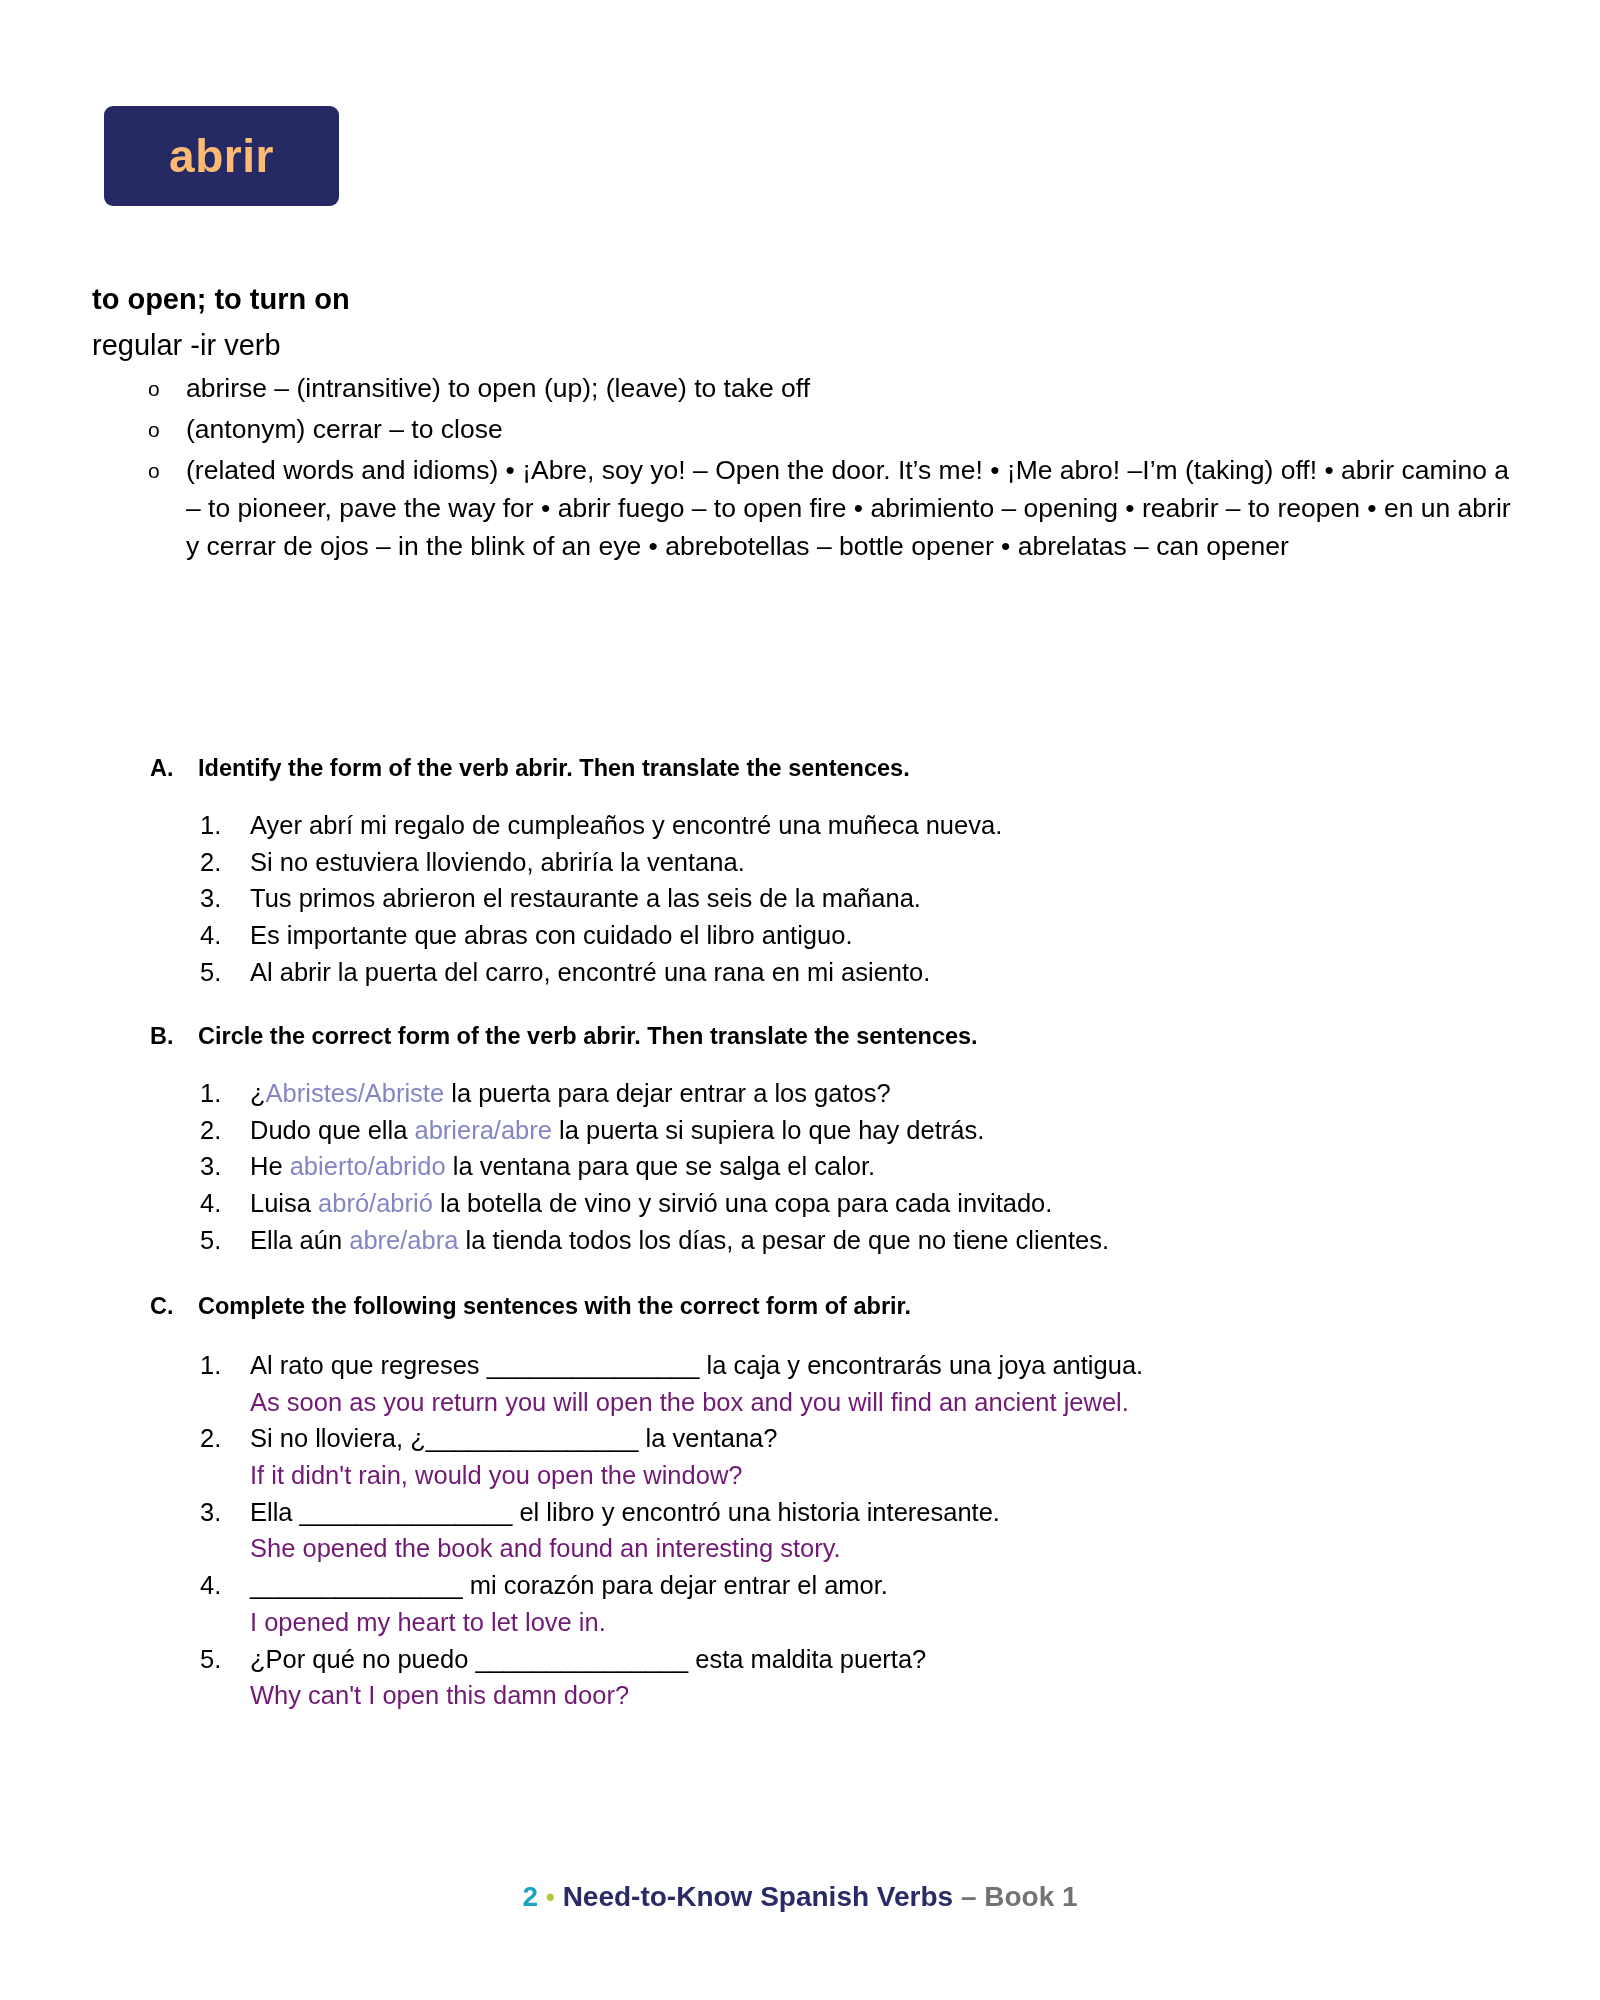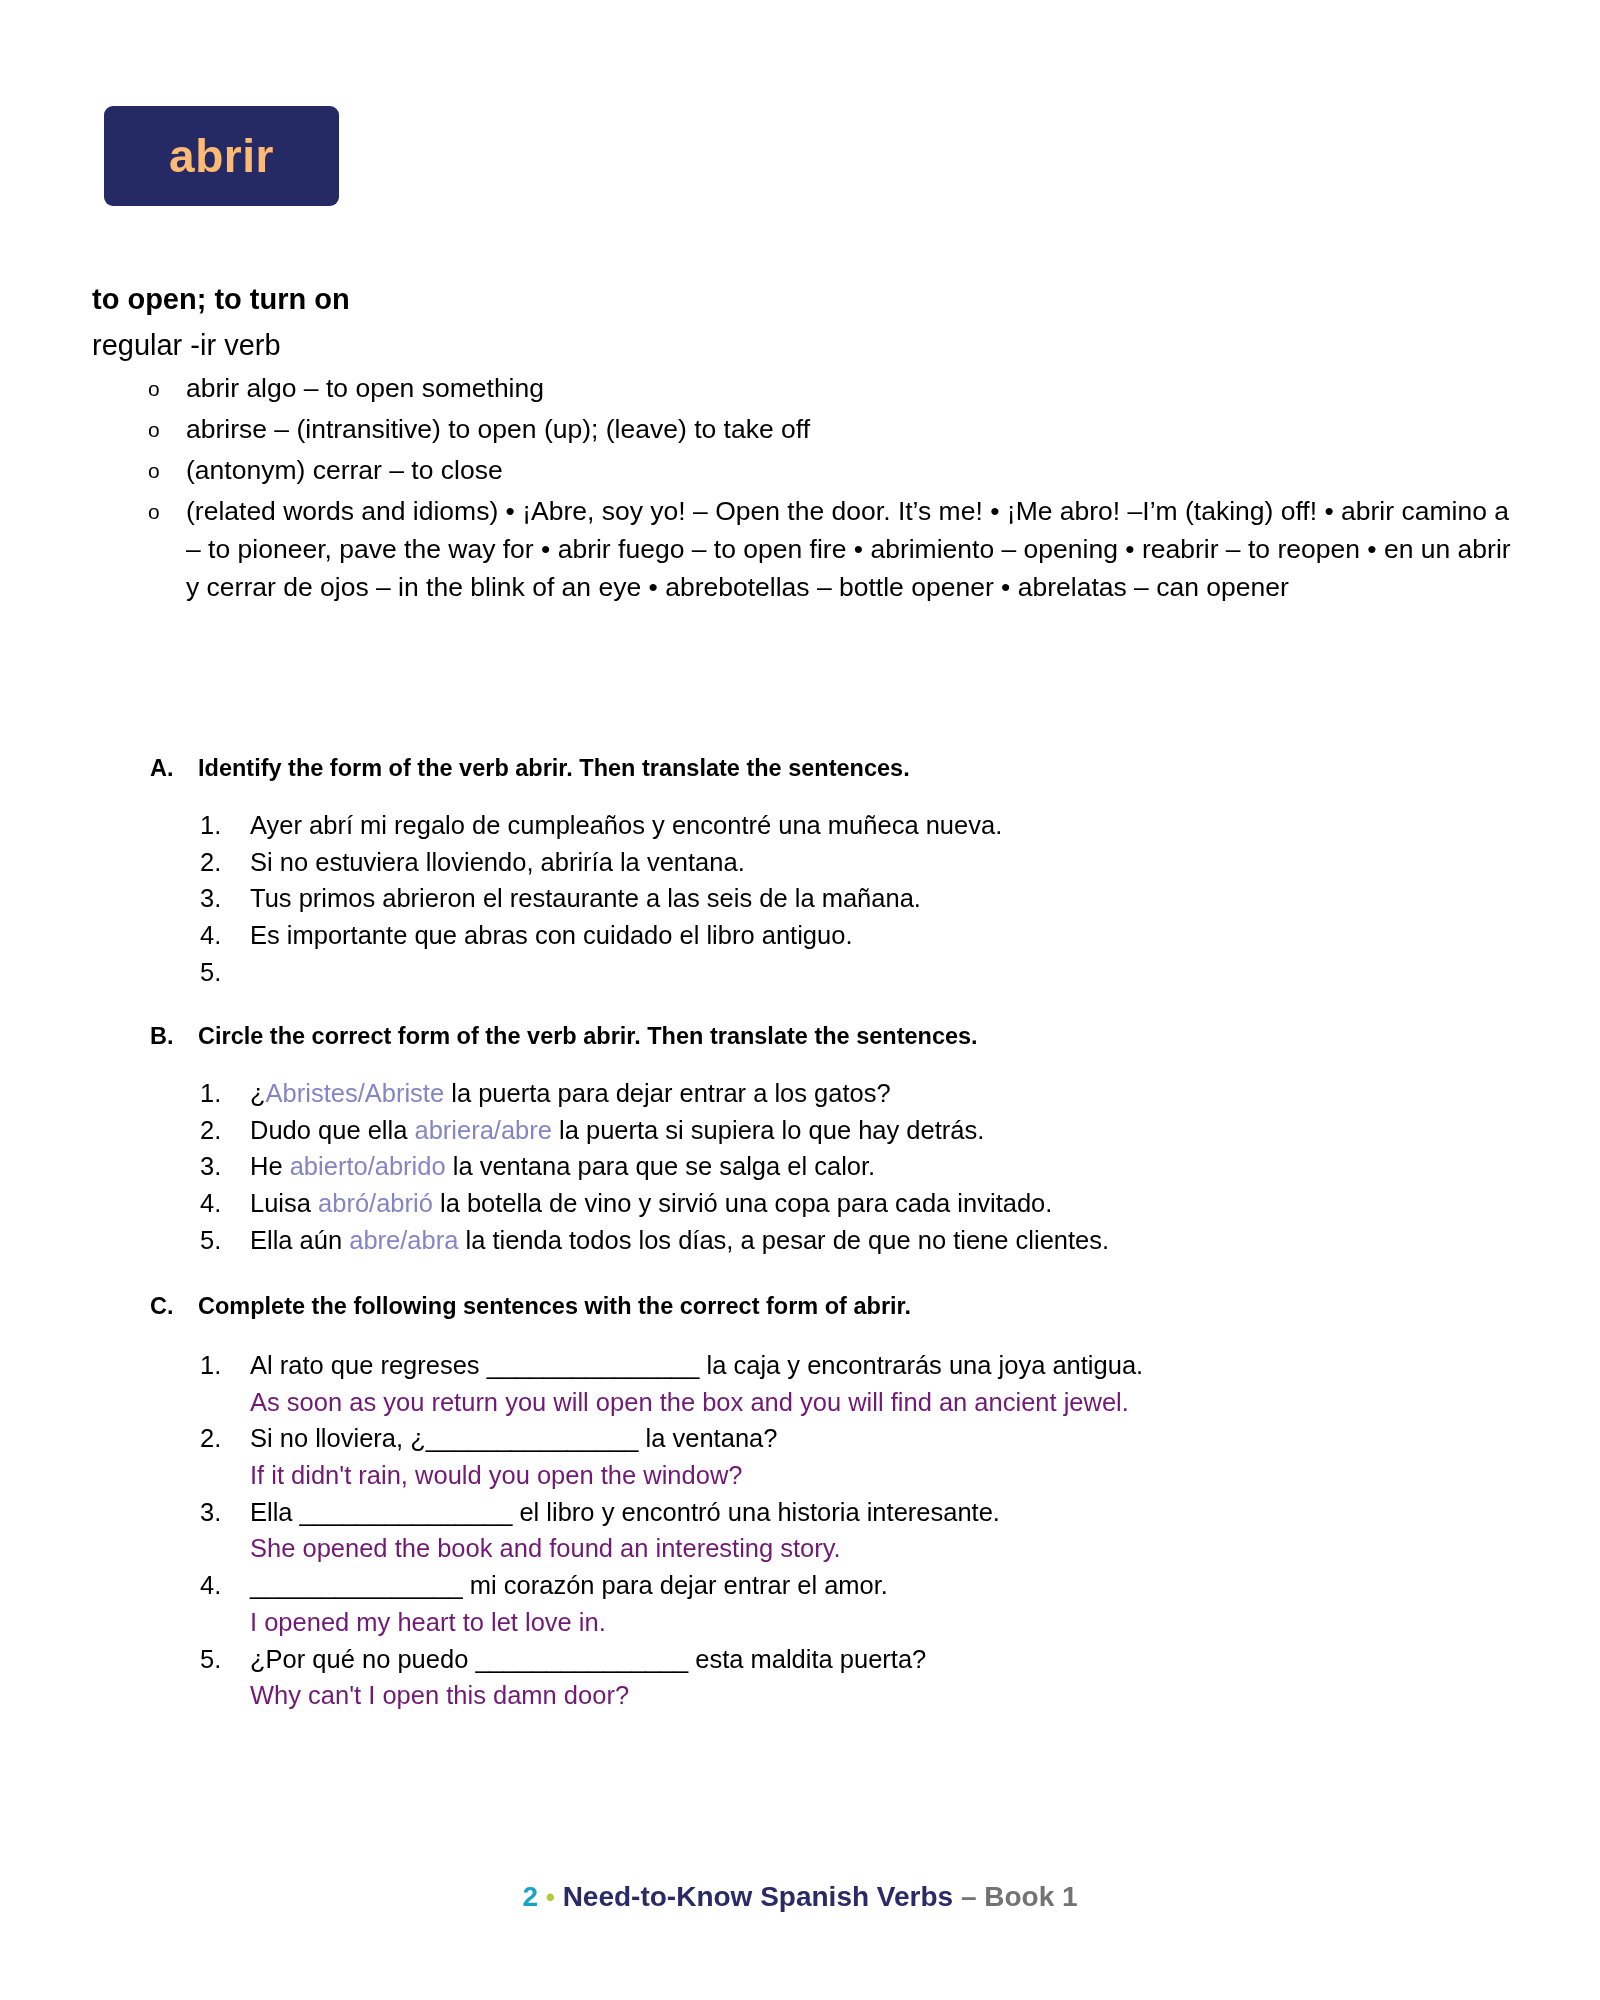--- a/index.html
+++ b/index.html
@@ -156,38 +156,37 @@
 <div class="page">
 
   <div class="verb-badge">
     <span class="verb-badge-label">abrir</span>
   </div>
 
   <div class="defblock">
     <p class="meaning">to open; to turn on</p>
     <p class="verbtype">regular -ir verb</p>
     <ul class="notes">
-      <li>abrir algo – to open something</li>
       <li>abrirse – (intransitive) to open (up); (leave) to take off</li>
       <li>(antonym) cerrar – to close</li>
       <li>(related words and idioms) • ¡Abre, soy yo! – Open the door. It’s me! • ¡Me abro! –I’m (taking) off! • abrir camino a – to pioneer, pave the way for • abrir fuego – to open fire • abrimiento – opening • reabrir – to reopen • en un abrir y cerrar de ojos – in the blink of an eye • abrebotellas – bottle opener • abrelatas – can opener</li>
     </ul>
   </div>
 
   <div class="section" style="top:752px;">
     <p class="section-head">
       <span class="section-letter">A.</span>
       <span class="section-head-inner">Identify the form of the verb abrir. Then translate the sentences.</span>
     </p>
     <ol class="items" style="margin-top:22px;">
       <li><span class="num">1.</span><span>Ayer abrí mi regalo de cumpleaños y encontré una muñeca nueva.</span></li>
       <li><span class="num">2.</span><span>Si no estuviera lloviendo, abriría la ventana.</span></li>
       <li><span class="num">3.</span><span>Tus primos abrieron el restaurante a las seis de la mañana.</span></li>
       <li><span class="num">4.</span><span>Es importante que abras con cuidado el libro antiguo.</span></li>
-      <li><span class="num">5.</span></li>
+      <li><span class="num">5.</span><span>Al abrir la puerta del carro, encontré una rana en mi asiento.</span></li>
     </ol>
   </div>
 
   <div class="section" style="top:1020px;">
     <p class="section-head">
       <span class="section-letter">B.</span>
       <span class="section-head-inner">Circle the correct form of the verb abrir. Then translate the sentences.</span>
     </p>
     <ol class="items" style="margin-top:22px;">
       <li><span class="num">1.</span><span>¿</span><span class="choice">Abristes/Abriste</span><span> la puerta para dejar entrar a los gatos?</span></li>

